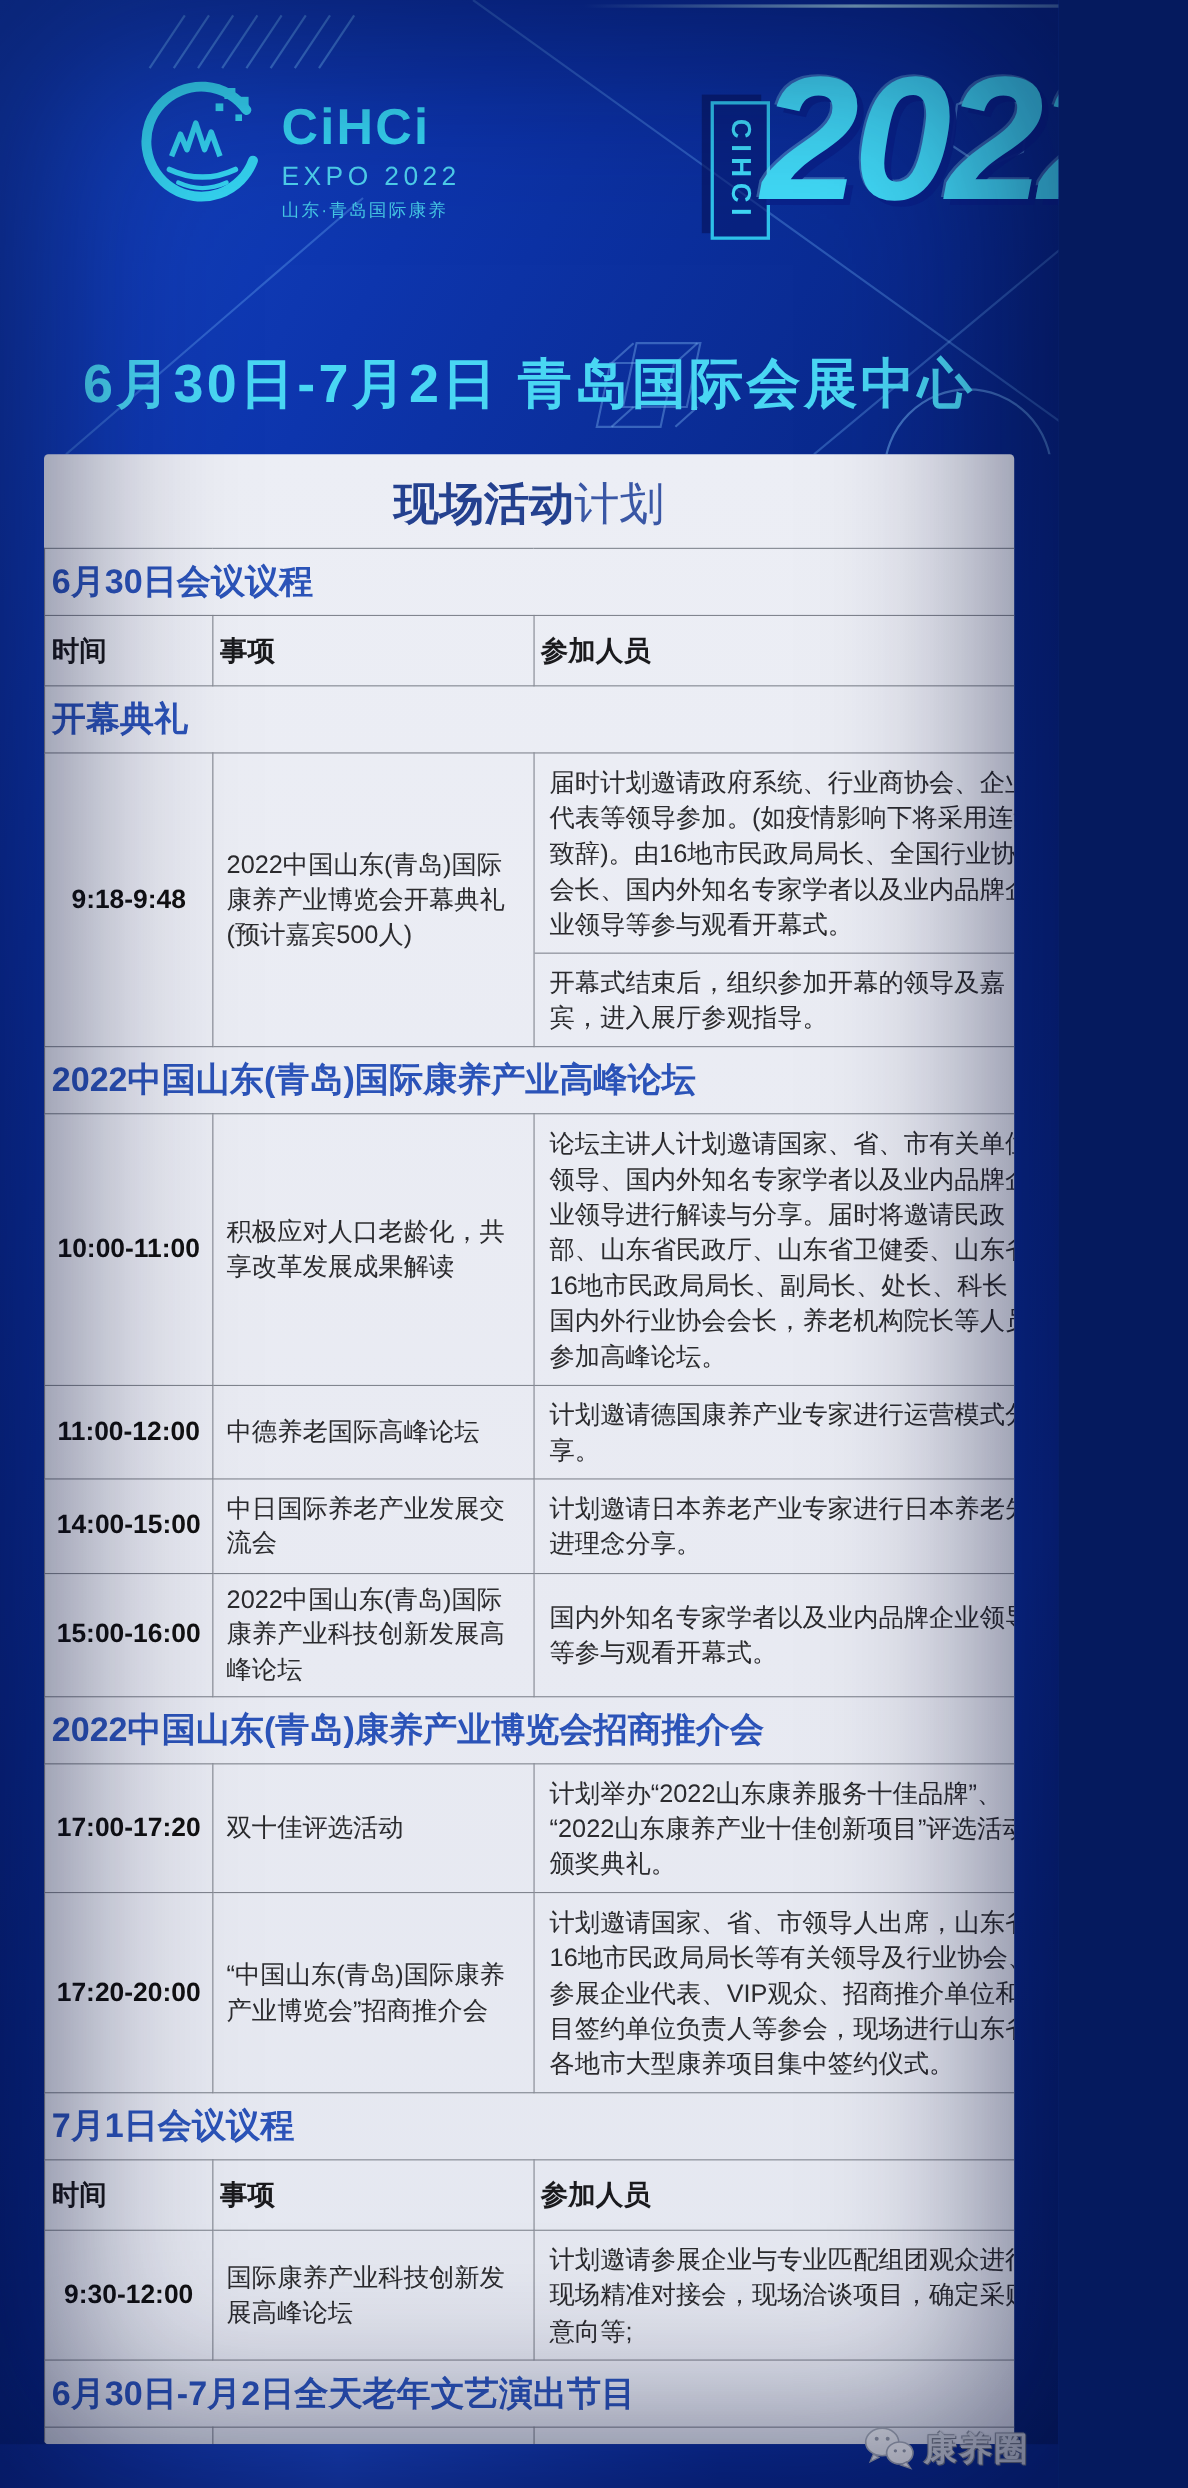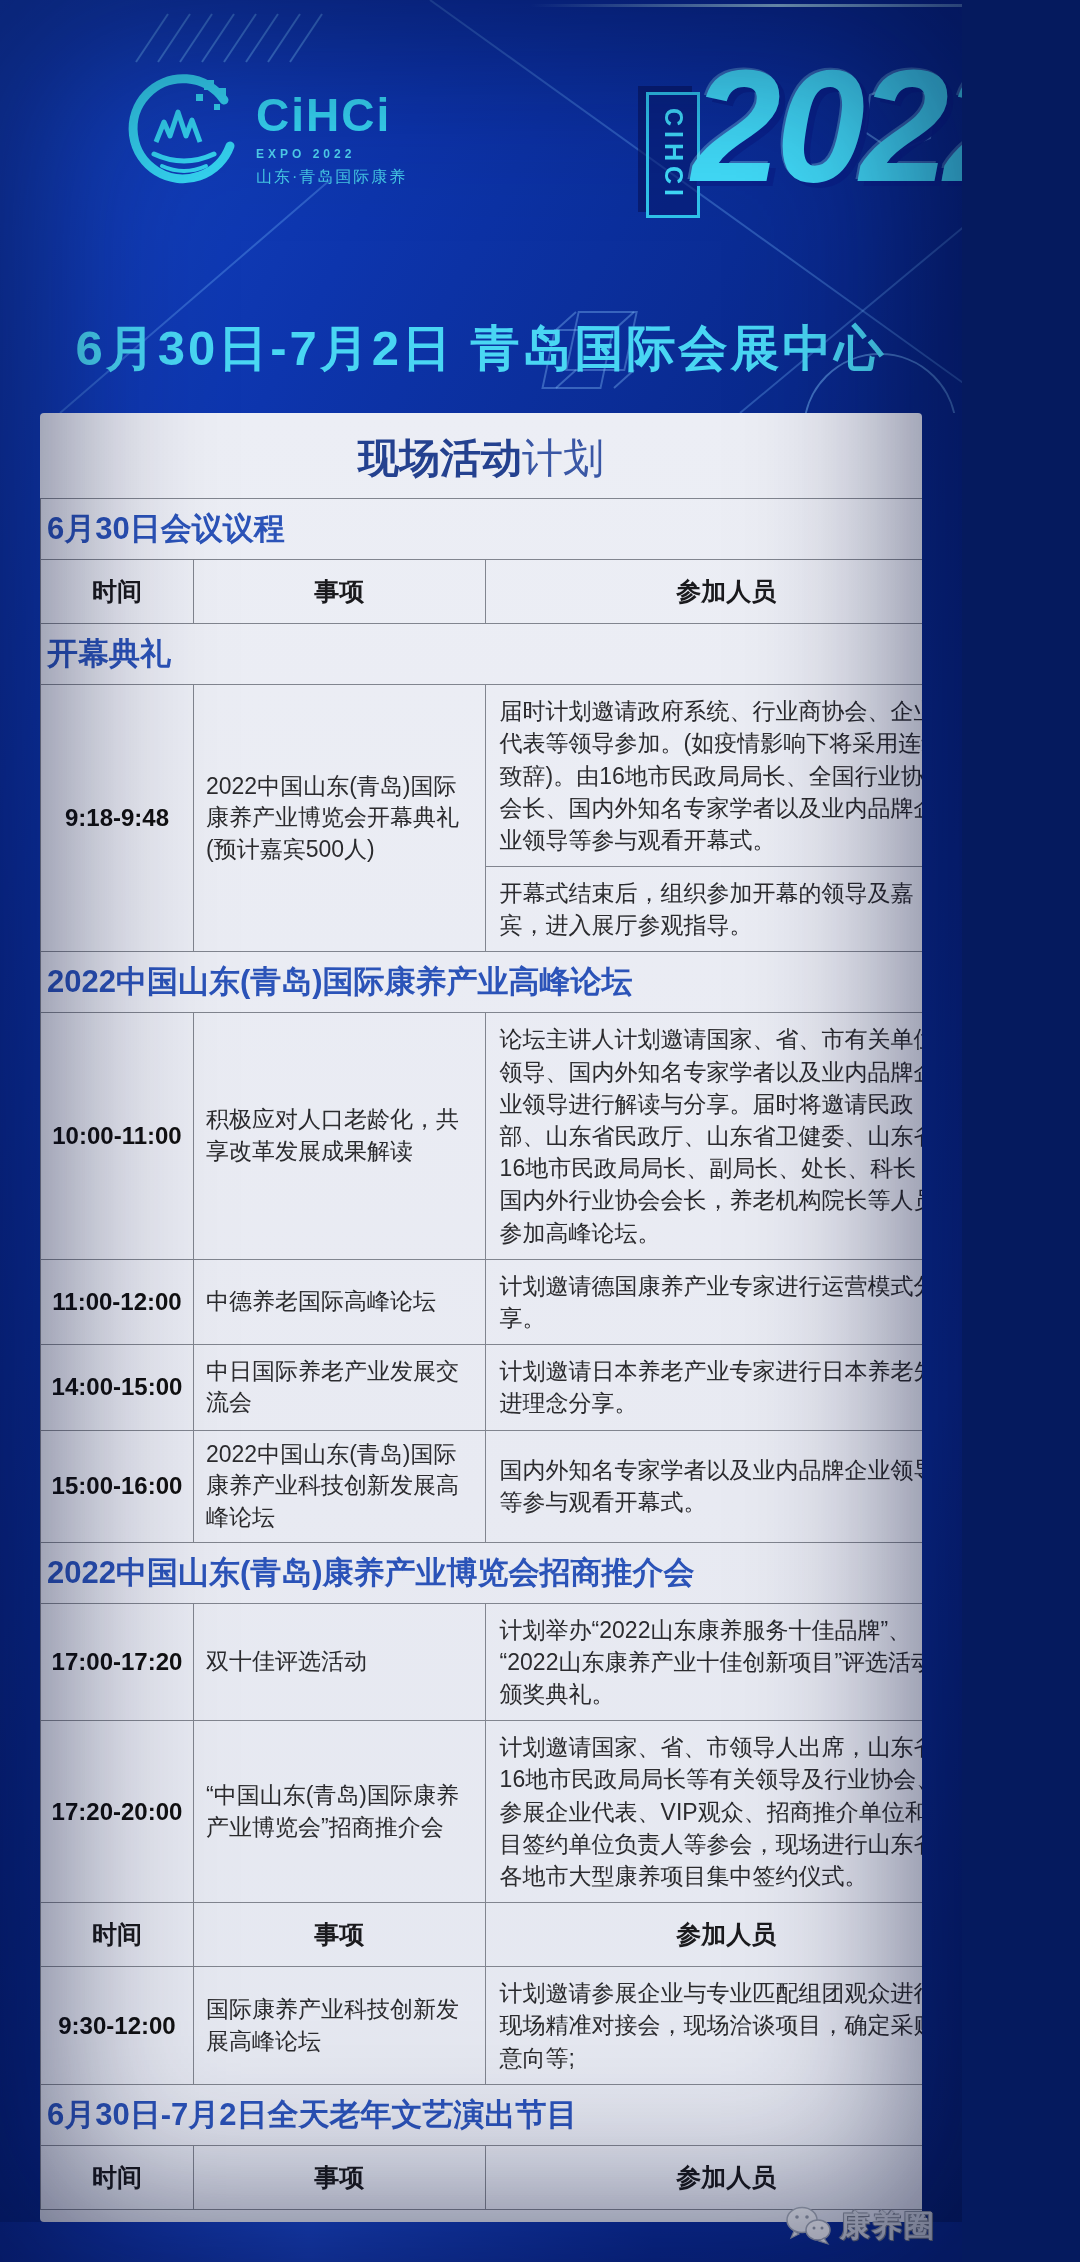--- a/index.html
+++ b/index.html
@@ -11,21 +11,21 @@
   .canvas::after{content:"";position:absolute;inset:0;pointer-events:none;
     box-shadow:inset 0 0 160px 50px rgba(2,8,48,.55);}
   
   .deco{position:absolute;left:0;top:0;pointer-events:none;}
   .topstreak{position:absolute;left:530px;top:4px;width:550px;height:3px;
     background:linear-gradient(90deg,rgba(160,230,255,0),rgba(190,245,255,.85) 45%,rgba(160,230,255,.15));}
   
   .logo{position:absolute;left:126px;top:70px;display:flex;align-items:flex-start;gap:14px;}
   .logo-texts{display:flex;flex-direction:column;margin-top:22px;}
   .logo-name{font-size:46px;font-weight:bold;color:#37d7f3;letter-spacing:2px;line-height:1;}
-  .logo-expo{font-size:12px;color:#4fd2ee;letter-spacing:4px;margin-top:9px;font-weight:bold;}
+  .logo-expo{font-size:24px;color:#4fd2ee;letter-spacing:4px;margin-top:9px;}
   .logo-sub{font-size:16px;color:#45c8e6;letter-spacing:2px;margin-top:6px;}
   .cihci-box{position:absolute;left:646px;top:92px;width:48px;height:120px;
     border:3px solid #2fc3ea;display:flex;align-items:center;justify-content:center;
     background:rgba(7,25,110,.55);box-shadow:-8px -6px 0 rgba(6,18,88,.6);}
   .cihci-box span{writing-mode:vertical-rl;text-orientation:sideways;
     font-size:25px;font-weight:bold;color:#3fd9f7;letter-spacing:5px;line-height:1;}
   .big-year{position:absolute;left:692px;top:46px;font-size:160px;line-height:1;
     font-weight:bold;font-style:italic;letter-spacing:-5px;color:#41dbf8;
     text-shadow:6px 5px 0 rgba(10,34,138,.95),-2px -2px 0 rgba(160,245,255,.3);}
   .main-title{position:absolute;left:0;top:230px;width:100%;text-align:center;
@@ -37,21 +37,21 @@
   
   .panel{position:absolute;left:40px;right:40px;top:413px;bottom:40px;
     background:linear-gradient(180deg,#eceef5 0%,#e8eaf2 60%,#e4e7f0 100%);
     border-radius:4px;padding:22px 0 10px;overflow:hidden;}
   .panel-title{text-align:center;font-size:41px;line-height:1.15;color:#24418f;}
   .panel-title .pt-b{font-weight:900;}
   .panel-title .pt-l{font-weight:400;color:#3a57a5;}
   table.sched{width:928px;margin:16px auto 0;border-collapse:collapse;background:transparent;}
   table.sched td{border:1px solid #81858f;vertical-align:middle;}
   td.sec{color:#2b53b8;font-weight:bold;font-size:31px;text-align:left;padding:9px 6px;}
-  td.colh{color:#1a1a1d;font-weight:bold;font-size:25px;text-align:center;padding:15px 6px;}
+  td.colh{color:#1a1a1d;font-weight:bold;font-size:25px;text-align:left;padding:15px 6px;}
   td.time{color:#111;font-weight:bold;font-size:24px;text-align:center;
     white-space:nowrap;padding:6px 4px;}
   td.item{color:#2b2b2e;font-size:23px;line-height:1.38;padding:8px 12px;}
   td.part{color:#2b2b2e;font-size:23px;line-height:1.40;padding:10px 14px;}
   td.part-split{padding:0;}
   .sub-cell{padding:10px 14px;color:#2b2b2e;font-size:23px;line-height:1.40;}
   .sub-cell+.sub-cell{border-top:1px solid #81858f;}
   .bottom-bar{position:absolute;left:0;bottom:0;width:100%;height:40px;
     background:linear-gradient(90deg,#0d2f9e,#1a47c9 32%,#0c2f9e 68%,#0a2b90);}
   .watermark{position:absolute;right:26px;bottom:14px;display:flex;align-items:center;gap:6px;}
@@ -190,20 +190,23 @@
         <td class="time">17:00-17:20</td>
         <td class="item">双十佳评选活动</td>
         <td class="part">计划举办“2022山东康养服务十佳品牌”、“2022山东康养产业十佳创新项目”评选活动颁奖典礼。</td>
       </tr>
       <tr>
         <td class="time">17:20-20:00</td>
         <td class="item">“中国山东(青岛)国际康养产业博览会”招商推介会</td>
         <td class="part">计划邀请国家、省、市领导人出席，山东省16地市民政局局长等有关领导及行业协会、参展企业代表、VIP观众、招商推介单位和项目签约单位负责人等参会，现场进行山东省各地市大型康养项目集中签约仪式。</td>
       </tr>
 
+      <tr>
+            <td class="sec" colspan="3">7月1日会议议程</td>
+          </tr>
 
       <tr>
         <td class="colh">时间</td>
         <td class="colh">事项</td>
         <td class="colh">参加人员</td>
       </tr>
 
       <tr>
         <td class="time">9:30-12:00</td>
         <td class="item">国际康养产业科技创新发展高峰论坛</td>

